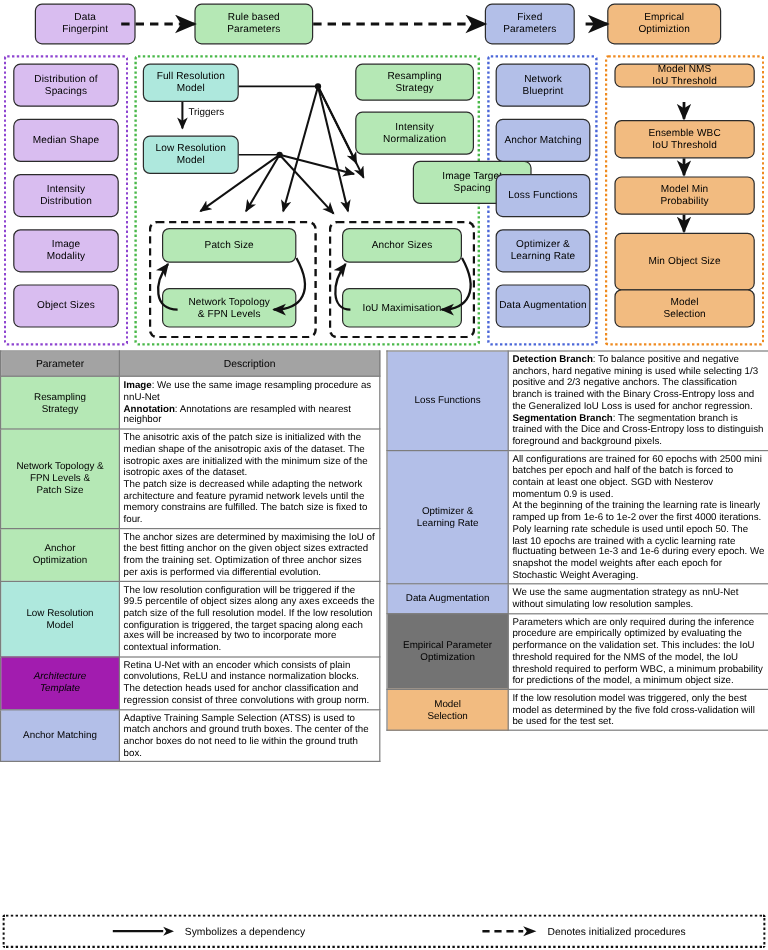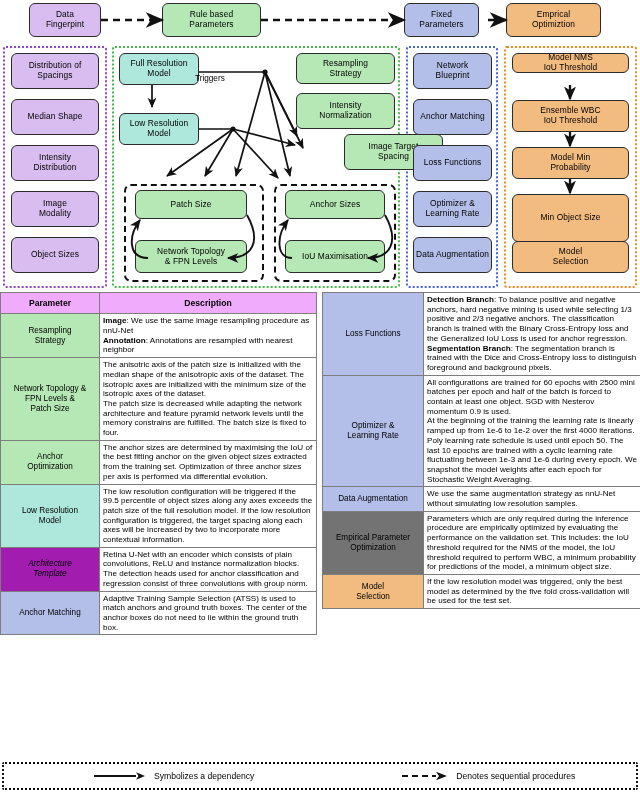--- a/index.html
+++ b/index.html
@@ -40,40 +40,40 @@
   
   table.tbl{
     position:absolute;border-collapse:collapse;table-layout:fixed;
     font-size:8.1px;line-height:1.2;
   }
   table.tbl td,table.tbl th{
     border:1px solid #7d7d7d;
     vertical-align:middle;
     padding:2px 3px;
   }
-  table.tbl th{font-size:8.6px;font-weight:bold;text-align:center;background:#f0abfc;padding:5px 2px;}
+  table.tbl th{font-size:8.6px;font-weight:normal;text-align:center;background:#a3a3a3;padding:5px 2px;}
   td.pname{text-align:center;font-size:8.2px;}
   td.desc{background:#fff;text-align:left;vertical-align:top;padding:3px 4px;}
   td.desc p{margin:0;}
   .b{font-weight:bold;}
 
   
   .legend{
     position:absolute;box-sizing:border-box;
     border:2px dotted #111;border-radius:2px;background:#fff;
     display:flex;align-items:center;
   }
   .leg-item{display:flex;align-items:center;font-size:8.6px;}
   .leg-txt{margin-left:6px;}
 </style>
 </head>
 <body>
 
 <div id="pipeline-row">
-    <div class="node purple" style="left: 29px; top: 3px; width: 72px; height: 34px;">
+    <div class="node purple" style="left: 29px; top: 3px; width: 84px; height: 34px;">
       <span>Data<br>Fingerpint</span>
     </div>
     <div class="node green" style="left: 162px; top: 3px; width: 99px; height: 34px;">
       <span>Rule based<br>Parameters</span>
     </div>
     <div class="node blue" style="left: 404px; top: 3px; width: 75px; height: 34px;">
       <span>Fixed<br>Parameters</span>
     </div>
     <div class="node orange" style="left: 506px; top: 3px; width: 95px; height: 34px;">
       <span>Emprical<br>Optimiztion</span>
@@ -105,21 +105,21 @@
       <span>Object Sizes</span>
     </div>
   </div>
 <div id="rule-nodes">
     <div class="node teal" style="left: 119px; top: 53px; width: 80px; height: 32px;">
       <span>Full Resolution<br>Model</span>
     </div>
     <div class="node teal" style="left: 119px; top: 113px; width: 80px; height: 32px;">
       <span>Low Resolution<br>Model</span>
     </div>
-    <div class="abs" style="left: 157px; top: 74px; font-size: 8.2px; margin-left: 38px;">Triggers</div>
+    <div class="abs" style="left: 157px; top: 89px; font-size: 8.2px;">Triggers</div>
     <div class="node green" style="left: 296px; top: 53px; width: 99px; height: 31px;">
       <span>Resampling<br>Strategy</span>
     </div>
     <div class="node green" style="left: 296px; top: 93px; width: 99px; height: 36px;">
       <span>Intensity<br>Normalization</span>
     </div>
     <div class="node green" style="left: 296px; top: 134px; width: 99px; height: 36px; margin-left: 48px;">
       <span>Image Target<br>Spacing</span>
     </div>
     <div class="node green" style="left: 135px; top: 190px; width: 112px; height: 29px;">
@@ -329,15 +329,15 @@
       <line x1="2" y1="6" x2="44" y2="6" stroke="#111" stroke-width="1.8"></line>
       <path d="M44,2.2 L53,6 L44,9.8 L46.5,6 z" fill="#111"></path>
     </svg>
     <span class="leg-txt">Symbolizes a dependency</span>
   </div>
   <div class="leg-item" style="margin-left:146px;">
     <svg width="50" height="12">
       <line x1="2" y1="6" x2="36" y2="6" stroke="#111" stroke-width="2" stroke-dasharray="6,4"></line>
       <path d="M36,1.8 L47,6 L36,10.2 L39,6 z" fill="#111"></path>
     </svg>
-    <span class="leg-txt">Denotes sequential procedures</span>
+    <span class="leg-txt">Denotes initialized procedures</span>
   </div>
 </div>
 
 </body></html>

